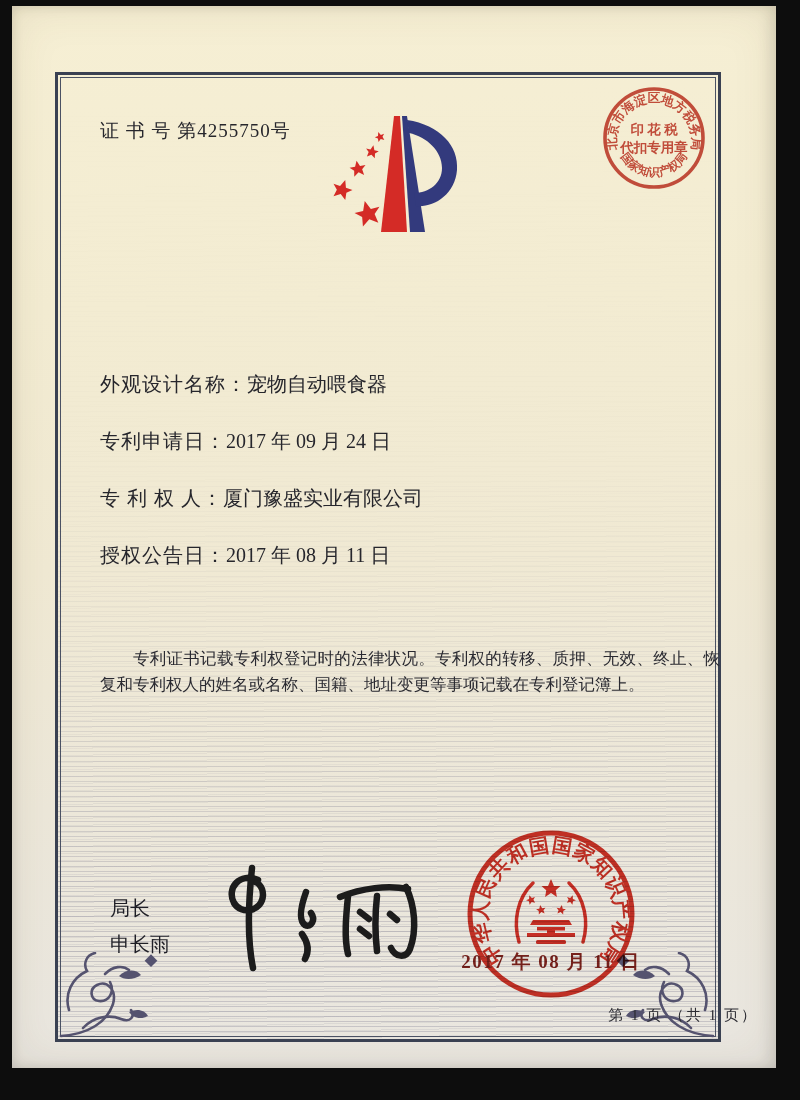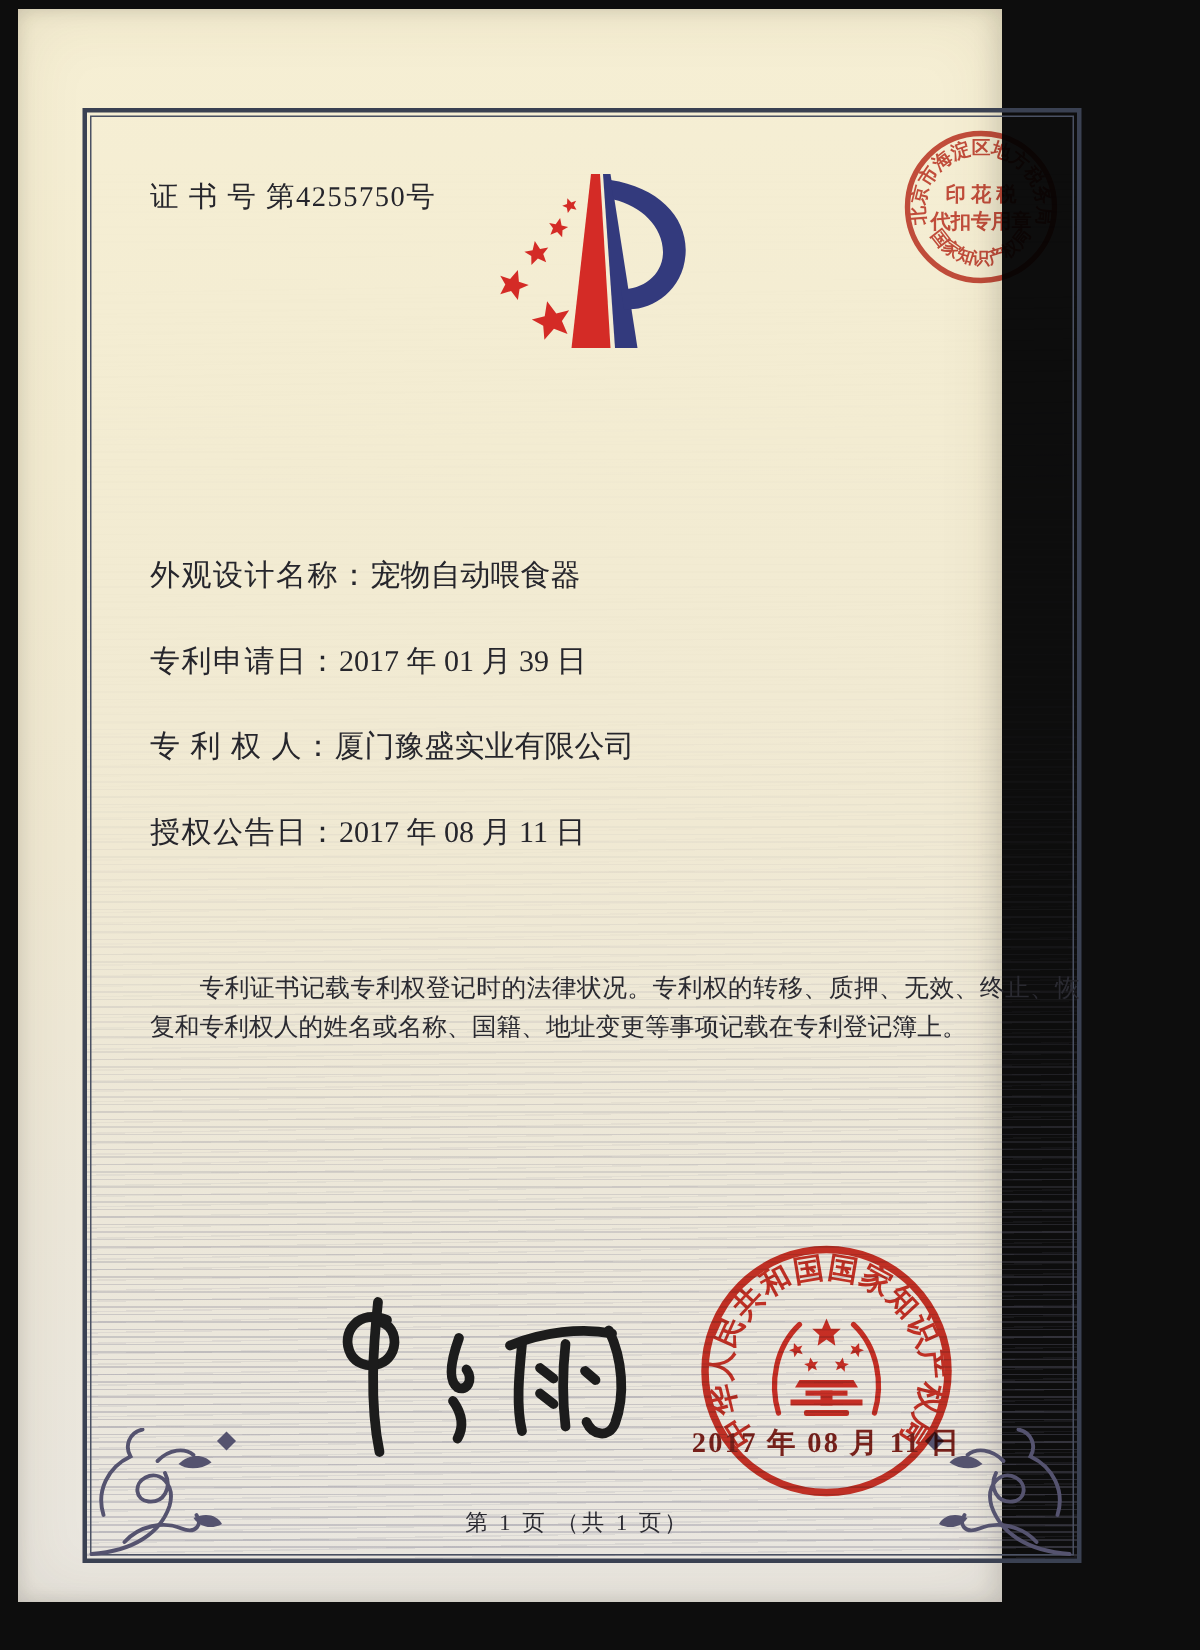--- a/index.html
+++ b/index.html
@@ -1,21 +1,21 @@
 <!DOCTYPE html>
 <html><head>
 <meta charset="utf-8">
 <style>
   html,body{margin:0;padding:0;}
   body{
     width:800px;height:1100px;background:#0d0d0d;position:relative;overflow:hidden;
     font-family:"Liberation Serif","DejaVu Serif",serif;
   }
   .paper{
-    position:absolute;left:12px;top:6px;width:656px;height:1062px;
+    position:absolute;left:12px;top:6px;width:764px;height:1062px;
     background:linear-gradient(178deg,#f6efd4 0%,#f3ecd2 28%,#f0e9d3 52%,#ece7d9 74%,#e9e6e0 100%);
     box-shadow:inset 0 0 45px rgba(90,70,30,.10), inset -6px 0 14px rgba(0,0,0,.10), inset 4px 0 10px rgba(0,0,0,.06);
   }
   
   .guilloche{
     position:absolute;left:46px;top:70px;width:660px;height:964px;pointer-events:none;
     background:
       repeating-linear-gradient(180deg, rgba(118,116,140,.30) 0 1px, rgba(118,116,140,0) 1px 5px),
       repeating-linear-gradient(179deg, rgba(118,116,140,.12) 0 1px, rgba(118,116,140,0) 1px 7px);
     -webkit-mask-image:linear-gradient(180deg, rgba(0,0,0,0) 0%, rgba(0,0,0,.06) 40%, rgba(0,0,0,.28) 58%, rgba(0,0,0,.75) 76%, #000 88%);
@@ -44,21 +44,21 @@
   .body-text{
     position:absolute;left:88px;top:640px;width:620px;color:#2a2a31;
     font-size:16.5px;line-height:25.5px;text-align:justify;
   }
   .body-text p{margin:0;text-indent:2em;}
   .director{position:absolute;left:98px;top:884px;font-size:20px;color:#1f1f26;line-height:36px;}
   .sig-svg{position:absolute;left:198px;top:856px;width:232px;height:112px;}
   .seal-svg{position:absolute;left:441px;top:812px;width:196px;height:196px;mix-blend-mode:multiply;opacity:.95;}
   .stamp-svg{position:absolute;left:586px;top:76px;width:112px;height:112px;mix-blend-mode:multiply;opacity:.88;}
   .footer{
-    position:absolute;left:0;top:1000px;width:746px;text-align:center;
+    position:absolute;left:0;top:1000px;width:746px;text-align:right;
     font-size:15px;color:#2b2b32;letter-spacing:2px;
   }
   svg text{font-family:"Liberation Serif","DejaVu Serif",serif;}
 </style>
 </head>
 <body>
 
 <div class="paper">
 
   <div class="guilloche"></div>
@@ -129,34 +129,38 @@
     <text x="56" y="52" text-anchor="middle" font-size="13.5" font-weight="bold" fill="#c23a2c">印 花 税</text>
     <text x="56" y="70" text-anchor="middle" font-size="13.5" font-weight="bold" fill="#c23a2c">代扣专用章</text>
   </svg>
 
 
   <div class="fields">
     <div class="field-row">
       <span class="lab">外观设计名称：</span><span class="val">宠物自动喂食器</span>
     </div>
     <div class="field-row">
-      <span class="lab">专利申请日：</span><span class="val">2017 年 01 月 39 日</span>
+      <span class="lab">专利申请日：</span><span class="val">2017 年 09 月 24 日</span>
     </div>
     <div class="field-row">
       <span class="lab">专 利 权 人：</span><span class="val">厦门豫盛实业有限公司</span>
     </div>
     <div class="field-row">
       <span class="lab">授权公告日：</span><span class="val">2017 年 08 月 11 日</span>
     </div>
   </div>
 
   <div class="body-text">
     <p>专利证书记载专利权登记时的法律状况。专利权的转移、质押、无效、终止、恢复和专利权人的姓名或名称、国籍、地址变更等事项记载在专利登记簿上。</p>
   </div>
 
+  <div class="director">
+    <div>局长</div>
+    <div>申长雨</div>
+  </div>
 
   <svg class="sig-svg" viewBox="0 0 232 112">
     <g fill="none" stroke="#1c1c1c" stroke-width="6.5" stroke-linecap="round" stroke-linejoin="round">
       <path d="M48,18 C30,10 16,26 24,41 C31,53 52,50 53,33 C53,24 47,19 41,19"></path>
       <path d="M42,6 C39,34 36,72 43,106"></path>
       <path d="M96,30 C91,44 88,58 95,63 C101,66 106,58 101,51"></path>
       <path d="M92,72 C97,79 100,88 95,97"></path>
       <path d="M138,34 C136,54 134,76 138,92"></path>
       <path d="M130,35 C152,26 178,23 198,27"></path>
       <path d="M196,25 C205,44 207,68 200,87 C196,97 185,95 181,86"></path>

